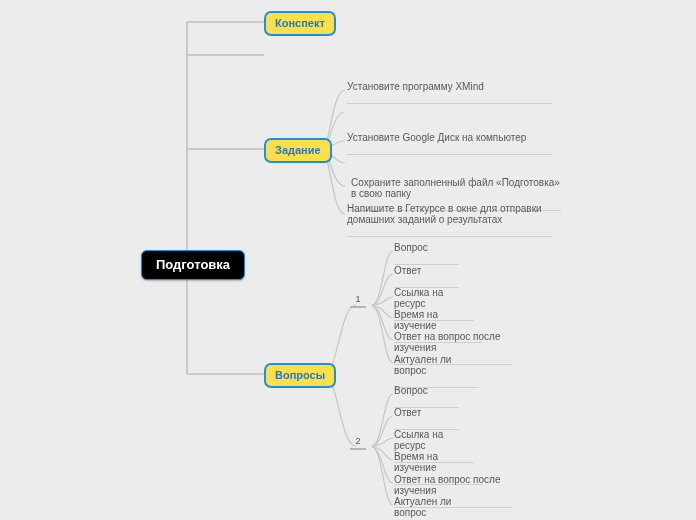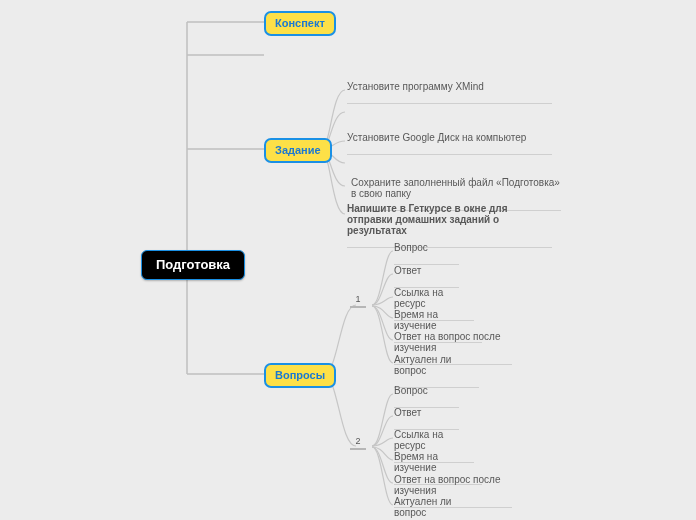--- a/index.html
+++ b/index.html
@@ -105,21 +105,21 @@
   <div class="node root" style="left:141px;top:250px;">Подготовка</div>
 
   <div class="node branch" style="left:264px;top:11px;">Конспект</div>
 
 
   <div class="node branch" style="left:264px;top:138px;">Задание</div>
 
   <div class="node leaf" style="left:347px;top:81px;width:205px;">Установите программу XMind</div>
   <div class="node leaf" style="left:347px;top:132px;width:205px;">Установите Google Диск на компьютер</div>
   <div class="node leaf" style="left:351px;top:177px;width:210px;">Сохраните заполненный файл «Подготовка» в свою папку</div>
-  <div class="node leaf two-line" style="left:347px;top:203px;width:205px;font-weight:bold;">Напишите в Геткурсе в окне для отправки домашних заданий о результатах</div>
+  <div class="node leaf two-line" style="left:347px;top:203px;width:205px;">Напишите в Геткурсе в окне для отправки домашних заданий о результатах</div>
 
   <div class="node branch" style="left:264px;top:363px;">Вопросы</div>
 
   <div class="node idx" style="left:350px;top:294px;width:16px;">1</div>
 
   <div class="node leaf" style="left:394px;top:242px;width:65px;">Вопрос</div>
   <div class="node leaf" style="left:394px;top:265px;width:65px;">Ответ</div>
   <div class="node leaf" style="left:394px;top:287px;width:80px;">Ссылка на ресурс</div>
   <div class="node leaf" style="left:394px;top:309px;width:88px;">Время на изучение</div>
   <div class="node leaf" style="left:394px;top:331px;width:118px;">Ответ на вопрос после изучения</div>

